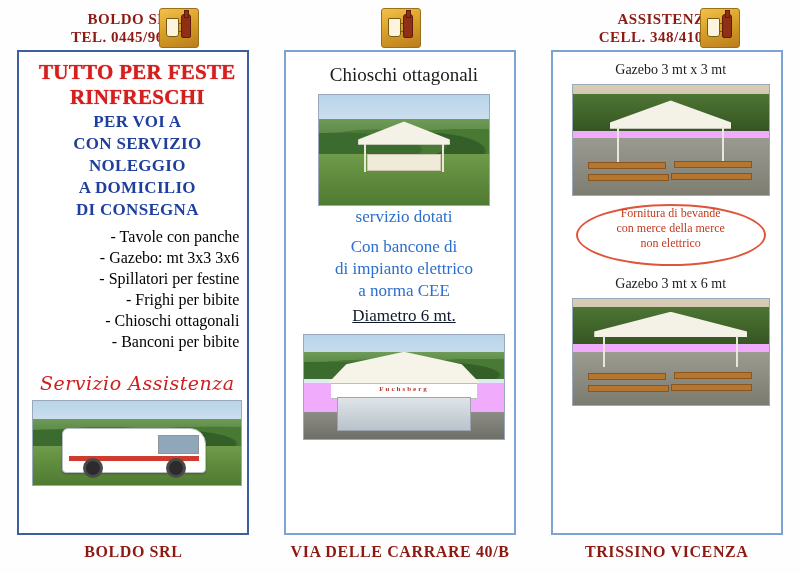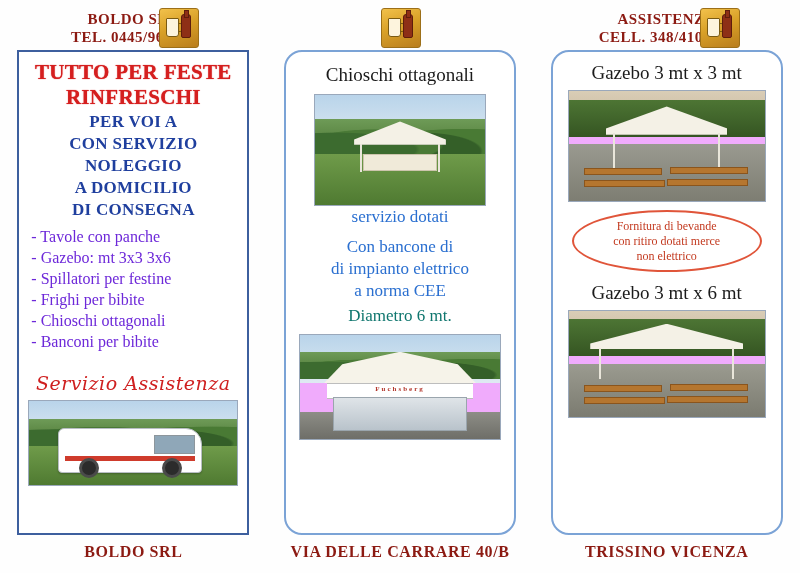--- a/index.html
+++ b/index.html
@@ -105,27 +105,27 @@
   .logo-mid   { left: 50%; margin-left: -19px; }
   .logo-right { left: 63%; }
 
   
   .panel {
     width: 232px;
     flex: 1 1 auto;
     border: 2px solid #3d5f9e;
     background: #ffffff;
     box-sizing: border-box;
-    padding: 8px 8px 10px 8px;
+    padding: 8px 8px 10px 16px;
     display: flex;
     flex-direction: column;
     align-items: center;
     overflow: hidden;
   }
-  .panel-mid, .panel-right { border-color: #7ba3d6; border-radius: 18px; }
+  .panel-mid, .panel-right { border-color: #7ba3d6; }
 
   
   .big-red {
     color: #d51f1f;
     font-weight: bold;
     font-size: 21px;
     line-height: 25px;
     text-align: center;
     letter-spacing: 0.3px;
     text-shadow: 0 0 1px #d51f1f;
@@ -140,24 +140,25 @@
     letter-spacing: 0.3px;
   }
   .bullet-list {
     width: 100%;
     margin-top: 6px;
     padding-left: 4px;
     box-sizing: border-box;
   }
   .bullet-list li {
     list-style: none;
-    color: #6d28d9;
+    color: #000000;
     font-size: 16px;
     line-height: 21px;
     white-space: nowrap;
+    text-align: right;
   }
   .script-line {
     color: #cf2020;
     font-family: "DejaVu Serif", serif;
     font-style: italic;
     font-size: 19px;
     margin-top: 4px;
     text-align: center;
     letter-spacing: 0.5px;
   }
@@ -352,43 +353,44 @@
     margin: 4px 0 8px 0;
   }
   .mid-blue {
     color: #2a6fd0;
     font-size: 17px;
     line-height: 22px;
     text-align: center;
     margin-top: 8px;
   }
   .mid-dark {
-    color: #0f766e;
+    color: #0f172a;
     font-size: 17px;
     text-align: center;
     margin-top: 4px;
+    text-decoration: underline;
   }
 
   
   .right-title {
     color: #1b1b1b;
-    font-size: 19px;
+    font-size: 14px;
     text-align: center;
     margin: 2px 0 6px 0;
   }
   .oval {
     margin: 8px 0;
     width: 190px;
     height: 62px;
     border: 2px solid #e0553a;
     border-radius: 50%;
     display: flex;
     flex-direction: column;
     align-items: center;
-    justify-content: center;
+    justify-content: flex-start;
     box-sizing: border-box;
   }
   .oval div {
     color: #c33a20;
     font-size: 12px;
     line-height: 15px;
     text-align: center;
     white-space: nowrap;
   }
 
@@ -526,21 +528,21 @@
         <div class="tables">
           <div class="tbl t1"></div>
           <div class="tbl t2"></div>
           <div class="tbl t3"></div>
           <div class="tbl t4"></div>
         </div>
       </div>
 
       <div class="oval">
         <div>Fornitura di bevande</div>
-        <div>con ritiro dotati merce</div>
+        <div>con merce della merce</div>
         <div>non elettrico</div>
       </div>
 
       <div class="right-title">Gazebo 3 mt x 6 mt</div>
 
       <div class="photo" style="width:196px;height:106px;">
         <div class="wall"></div>
         <div class="hedge"></div>
         <div class="grass" style="height:50%;background:linear-gradient(#9b9b90,#7b7b70)"></div>
         <div class="gazebo" style="width:78%;left:11%;top:12%;height:52%">

